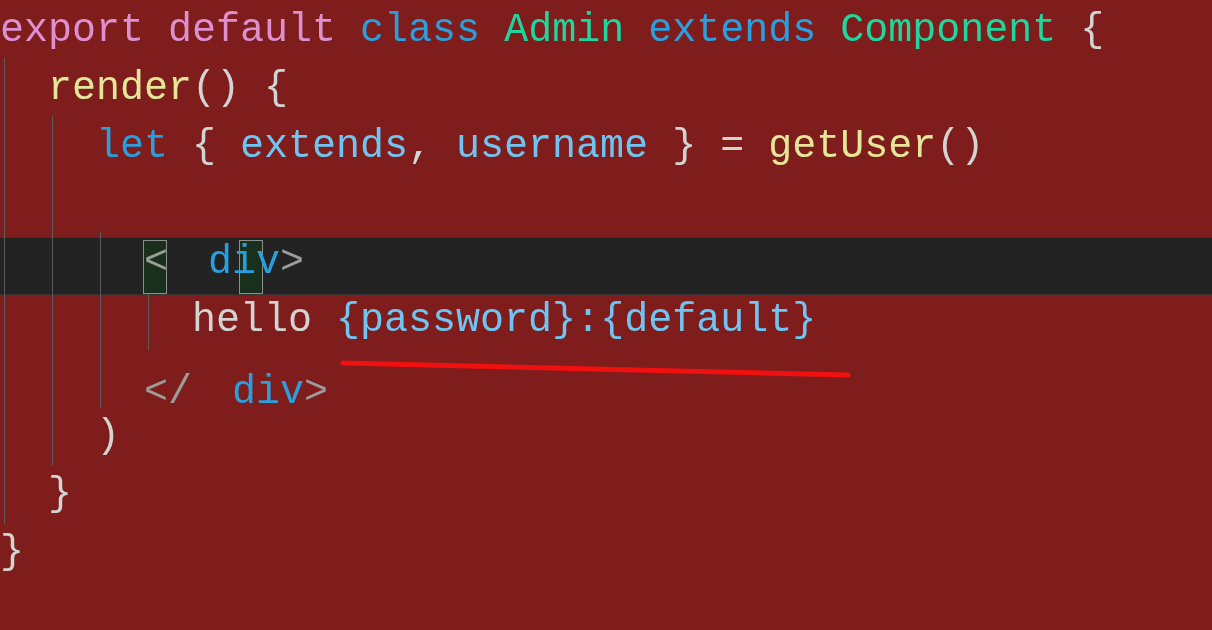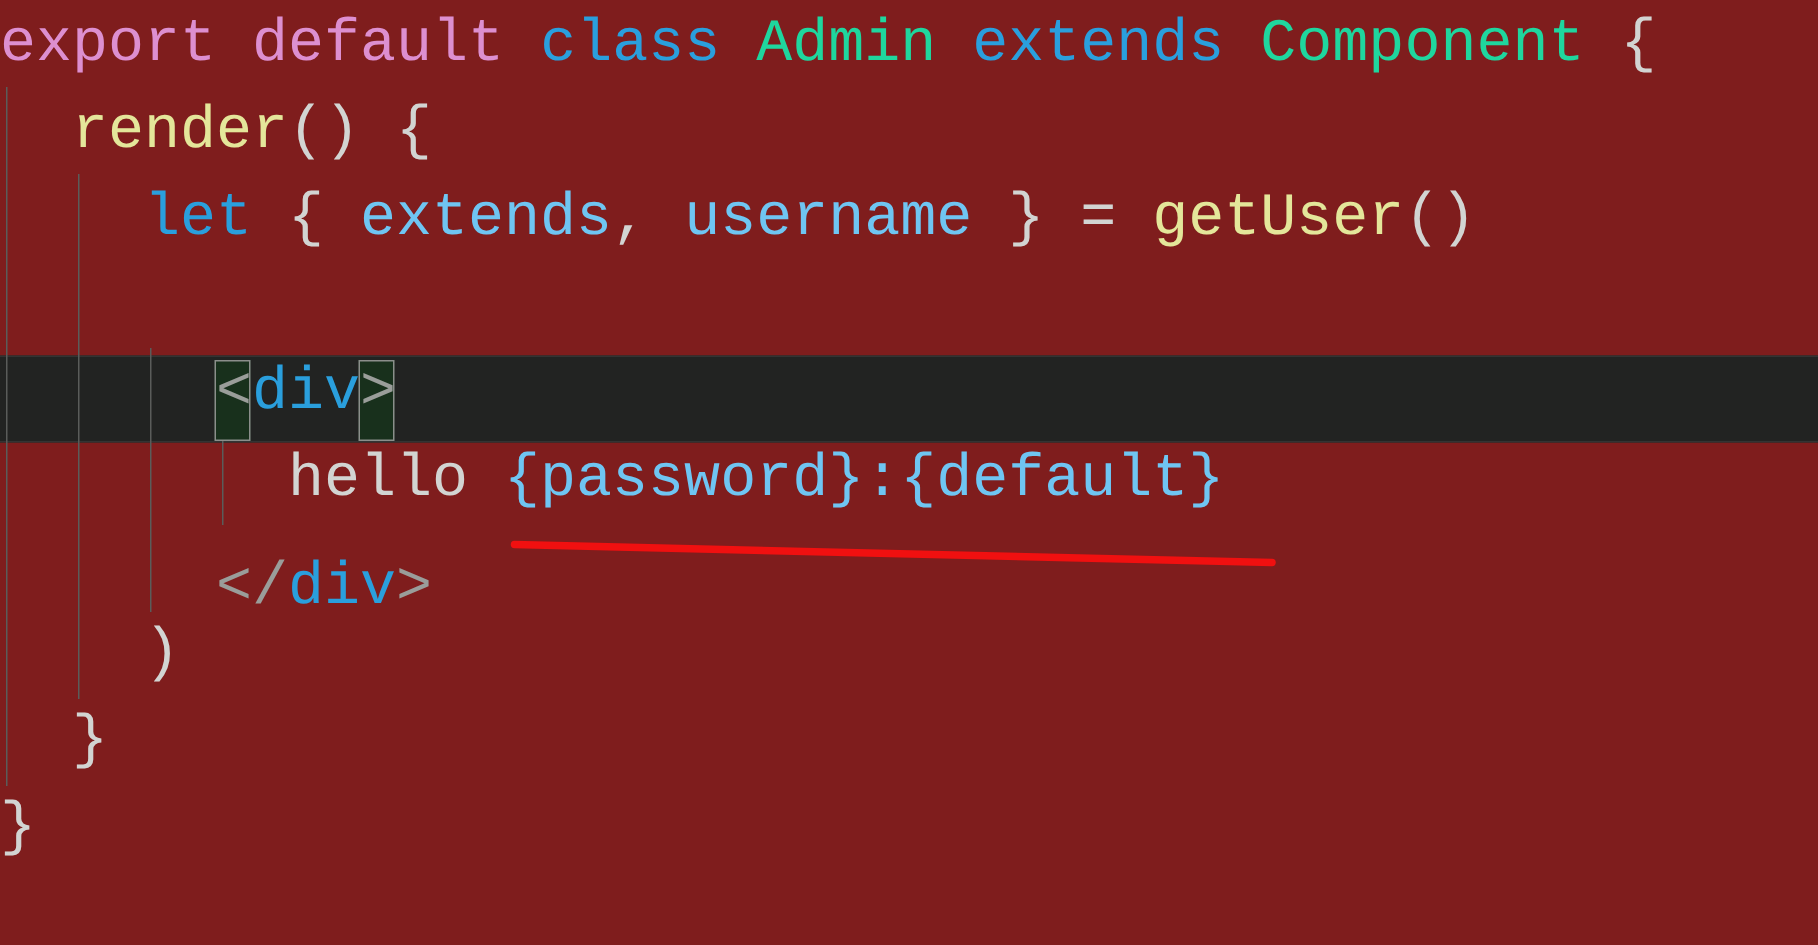--- a/index.html
+++ b/index.html
@@ -59,21 +59,21 @@
   .line .pad { color: transparent; }
 
   
   .tok-keyword   { color: #dd8fd0; }   
   .tok-class-kw  { color: #2a9fdd; }   
   .tok-type      { color: #1fd69e; }   
   .tok-extends   { color: #2a9fdd; }
   .tok-func      { color: #e4e69a; }   
   .tok-punct     { color: #d2d4d2; }   
   .tok-var       { color: #6fc5f2; }   
-  .tok-tag       { color: #2a9fdd; }   
+  .tok-tag       { color: #2a9fdd; margin-left: 40px; }   
   .tok-bracket   { color: #9a9d9a; }   
   .tok-text      { color: #d2d4d2; }   
   .tok-interp    { color: #6fc5f2; }   
 
   
   .bracket-match {
     position: absolute;
     background: #18301c;
     border: 1px solid #8b8e8b;
     box-sizing: border-box;

